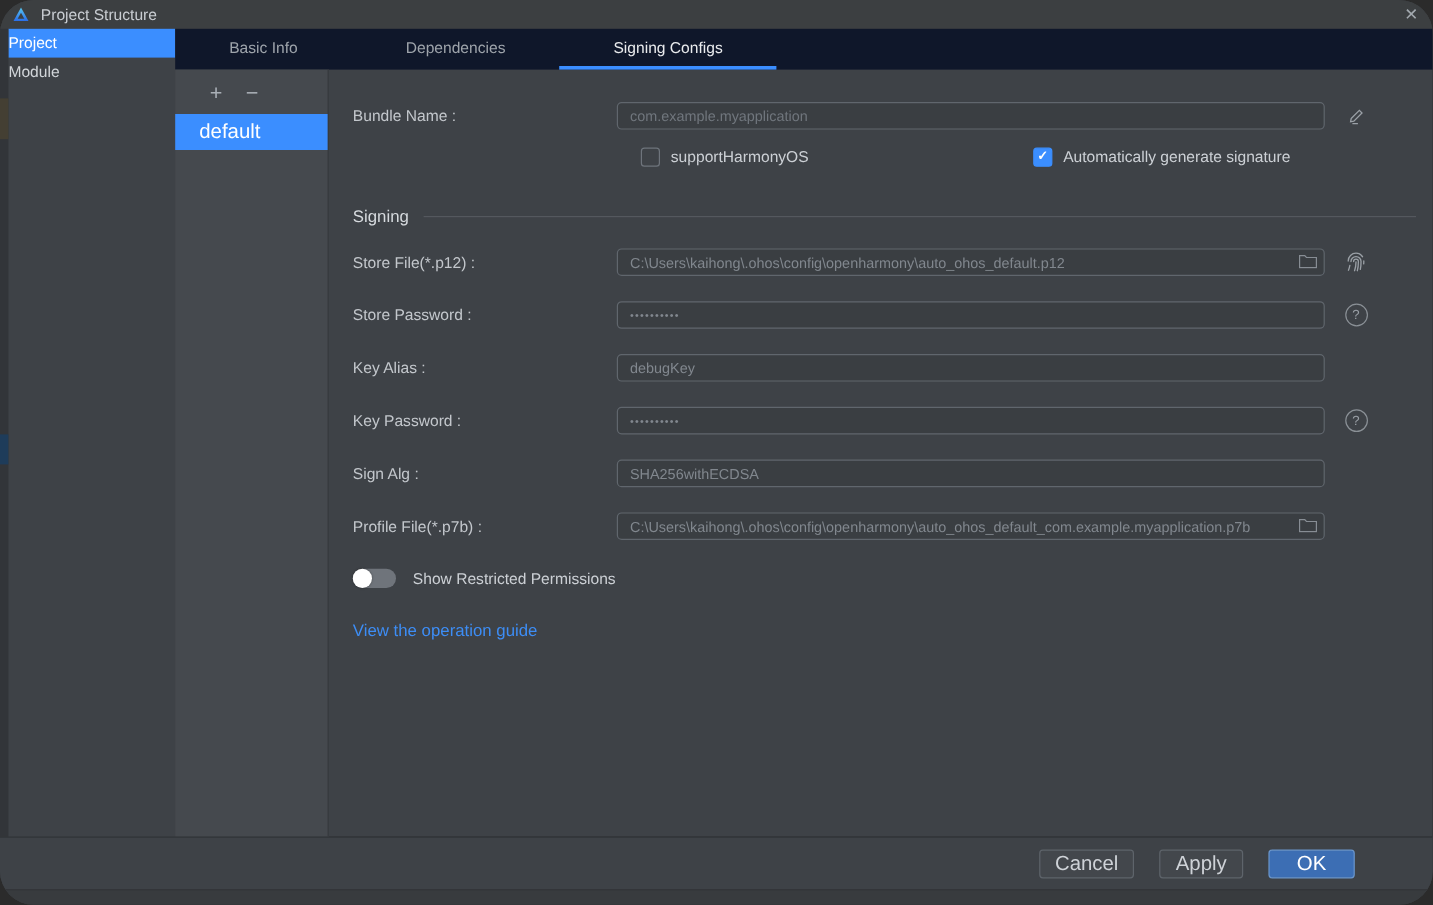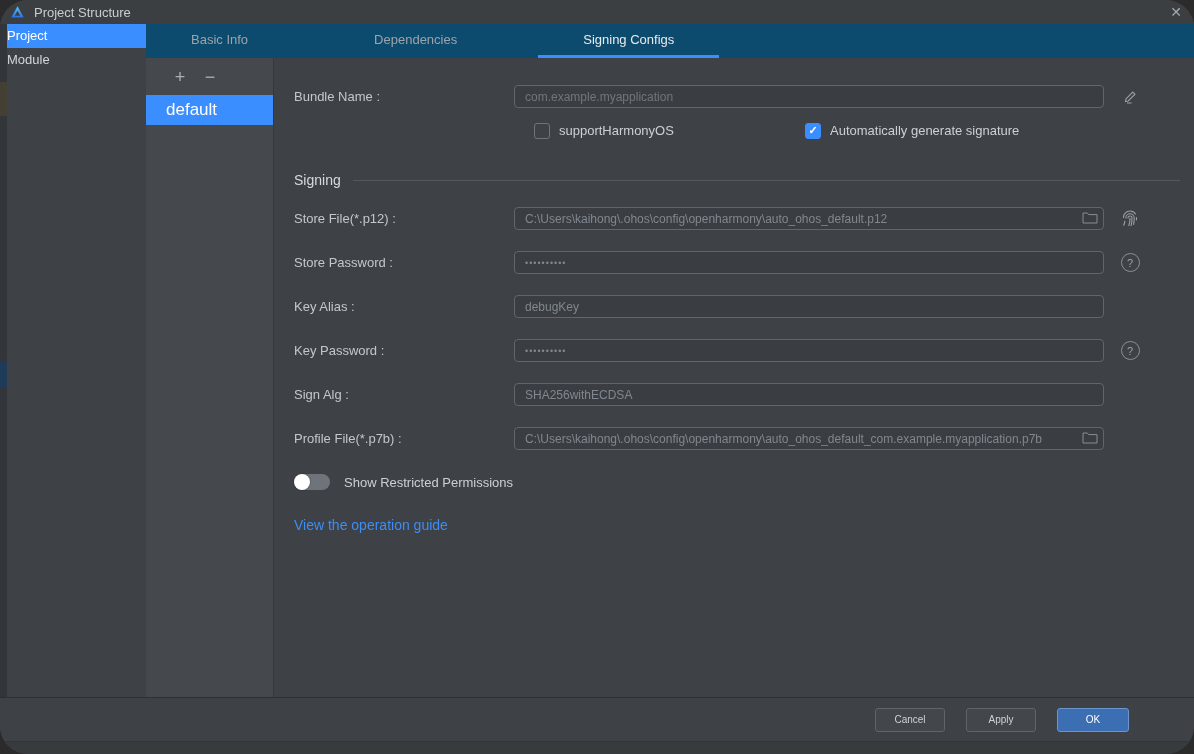--- a/index.html
+++ b/index.html
@@ -20,21 +20,21 @@
   .edge-strip { width:7px; background:#323539; position:relative; flex:0 0 auto; }
   .edge-seg-a { position:absolute; left:0; top:58px; width:7px; height:34px; background:#443f33; }
   .edge-seg-b { position:absolute; left:0; top:338px; width:7px; height:25px; background:#1e3c5a; }
 
   .sidebar { width:139px; flex:0 0 auto; background:#3e4247; }
   .side-item { height:24px; line-height:24px; font-size:13px; color:#d2d6da; cursor:pointer; }
   .side-item.selected { background:#3b8eff; color:#ffffff; }
 
   .right { flex:1; display:flex; flex-direction:column; min-width:0; }
 
-  .tabbar { height:34px; background:#0c4a6e; display:flex; flex:0 0 auto;gap:36px; }
+  .tabbar { height:34px; background:#0f172a; display:flex; flex:0 0 auto; }
   .tab { padding:0 45px; display:flex; align-items:center; font-size:13px; color:#9ea4ab;
          border-bottom:3px solid transparent; box-sizing:border-box; cursor:pointer; }
   .tab.active { color:#e9ebed; border-bottom-color:#3b8eff; }
 
   .content-row { flex:1; display:flex; min-height:0; }
 
   .config-list { width:127px; flex:0 0 auto; background:#45494e; border-right:1px solid #35383c; }
   .list-toolbar { height:37px; display:flex; align-items:center; padding-left:25px; }
   .tool-btn { color:#a9afb6; font-size:18px; line-height:18px; width:18px; text-align:center; cursor:pointer; }
   .tool-btn + .tool-btn { margin-left:12px; }
@@ -54,21 +54,21 @@
   .tinput::placeholder { color:#70767d; opacity:1; }
   .tinput.dots { font-size:9px; letter-spacing:1px; }
   .tinput.with-icon { padding-right:15px; }
   .folder-btn { position:absolute; right:5px; top:4px; width:17px; height:15px; cursor:pointer; }
   .gutter { width:52px; display:flex; justify-content:center; align-items:center; }
   .help-badge { width:17px; height:17px; border:1px solid #8a9096; border-radius:50%; color:#9aa0a6;
                 font-size:11px; display:flex; align-items:center; justify-content:center; cursor:pointer; }
 
   .cbrow { display:flex; align-items:center; margin:14px 0 0 240px; height:17px; }
   .cbgroup { display:flex; align-items:center; }
-  .cbgroup.first { width:271px; flex:0 0 auto; }
+  .cbgroup.first { width:327px; flex:0 0 auto; }
   .cb { width:16px; height:16px; border:1px solid #6e747c; border-radius:3px; box-sizing:border-box;
         background:transparent; cursor:pointer; display:flex; align-items:center; justify-content:center; }
   .cb.checked { background:#3b8eff; border-color:#3b8eff; }
   .cb .tick { color:#ffffff; font-size:11px; font-weight:bold; line-height:1; }
   .cb-label { margin-left:9px; font-size:13px; color:#ccd0d5; }
 
   .section-head { display:flex; align-items:center; margin:33px 0 19px 0; padding-right:14px; }
   .section-title { font-size:14px; color:#d6dade; flex:0 0 auto; }
   .section-line { flex:1; border-top:1px solid #54585e; margin-left:12px; }
 
@@ -76,21 +76,21 @@
   .toggle { width:36px; height:16px; border-radius:9px; background:#6f747b; position:relative; cursor:pointer; flex:0 0 auto; }
   .toggle .knob { position:absolute; left:0px; top:0px; width:16px; height:16px; border-radius:50%; background:#ffffff; box-shadow:0 0 2px rgba(0,0,0,.4); }
   .toggle-label { margin-left:14px; font-size:13px; color:#ccd0d5; }
 
   .guide-link { margin-top:25px; font-size:14px; color:#3d8df5; cursor:pointer; display:inline-block; }
 
   
   .footer { height:43px; border-top:1px solid #2e3134; background:#3e4247;
             display:flex; align-items:center; justify-content:flex-end; padding-right:65px; box-sizing:content-box; }
   .btn { height:24px; min-width:70px; padding:0 12px; background:#43474c; border:1px solid #5e646b;
-         border-radius:3px; color:#ced2d7; font-size:10px; font-family:"Liberation Sans",sans-serif; cursor:pointer; }
+         border-radius:3px; color:#ced2d7; font-size:17px; font-family:"Liberation Sans",sans-serif; cursor:pointer; }
   .btn + .btn { margin-left:21px; }
   .btn.primary { background:#3c6eb4; border-color:#6a96cc; color:#ffffff; min-width:72px; }
 
   .bottom-strip { height:13px; background:#383b3e; border-top:1px solid #323538; box-sizing:border-box; }
 
   svg { display:block; }
 </style>
 </head>
 <body>
 

